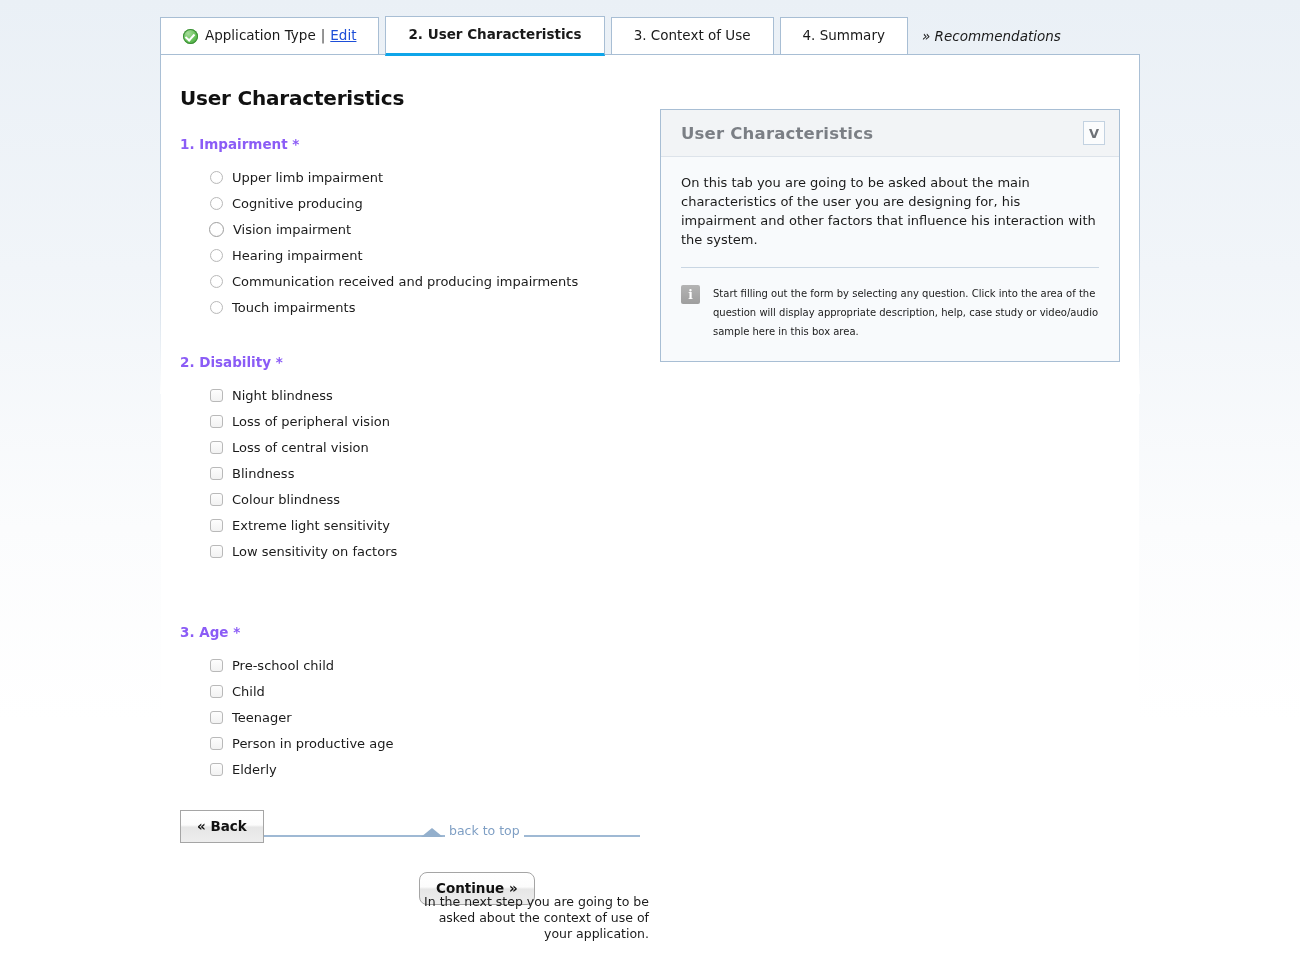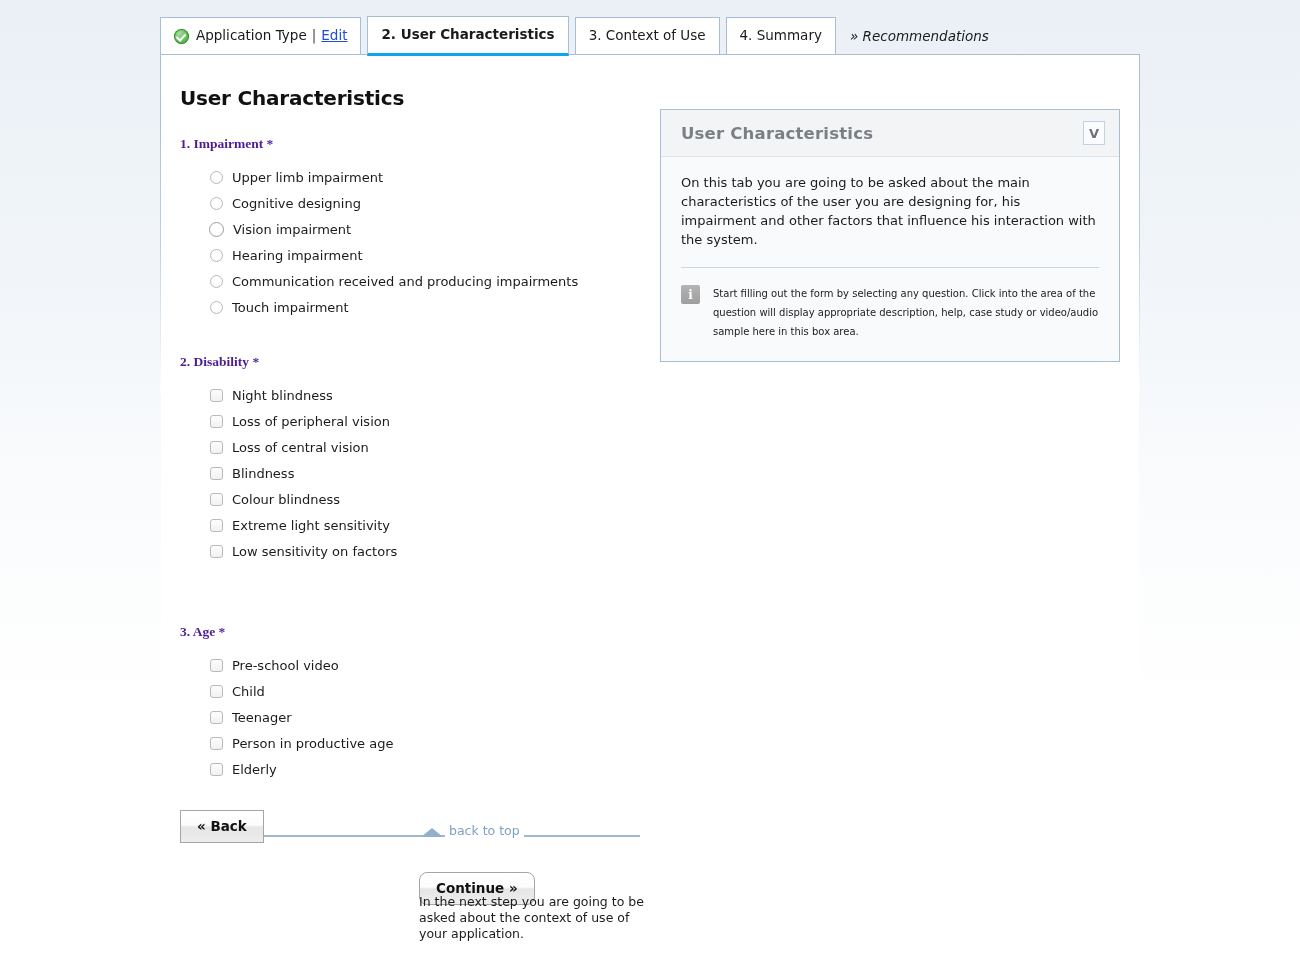--- a/index.html
+++ b/index.html
@@ -25,21 +25,21 @@
     display: flex;
     align-items: flex-end;
     height: 40px;
     z-index: 5;
   }
   .tab {
     position: relative;
     height: 38px;
     display: flex;
     align-items: center;
-    padding: 0 13px;
+    padding: 0 22px;
     border: 1px solid #a8bed4;
     background: #ffffff;
     font-size: 13.5px;
     color: #1a1a1a;
     margin-right: 6px;
     white-space: nowrap;
     line-height: 1;
   }
   .tab.active {
     font-weight: bold;
@@ -118,23 +118,22 @@
     left: 180px; top: 32px;
     font-size: 20px;
     font-weight: bold;
     color: #111;
     letter-spacing: -0.2px;
   }
   .q-block { position: absolute; left: 180px; }
   .q-title {
     font-size: 13.5px;
     font-weight: bold;
-    color: #4c1d95;
+    color: #8b5cf6;
     margin: 0 0 12px 0;
-    font-family: Liberation Serif, serif;
   }
   .opt-list { margin: 8px; padding: 0; list-style: none; }
   .opt {
     display: flex;
     align-items: center;
     height: 26px;
     padding-left: 22px;
   }
   .opt-label {
     font-size: 13px;
@@ -280,20 +279,21 @@
   .btn-back { left: 180px; top: 756px; }
   .btn-continue { left: 419px; top: 818px; border-radius: 8px; }
 
   .next-note {
     position: absolute;
     left: 419px; top: 840px;
     width: 230px;
     font-size: 12.5px;
     line-height: 16px;
     color: #1b1b1b;
+    text-align: right;
   }
 </style>
 </head>
 <body>
 
 <div class="page">
 
   <div class="content-bleed"></div>
   <div class="content-panel"></div>
 
@@ -327,37 +327,37 @@
 
     <div class="q-block" style="top:82px;">
       <div class="q-title">1. Impairment *</div>
       <ul class="opt-list">
         <li class="opt">
           <span class="radio"></span>
           <span class="opt-label">Upper limb impairment</span>
         </li>
         <li class="opt">
           <span class="radio"></span>
-          <span class="opt-label">Cognitive designing</span>
+          <span class="opt-label">Cognitive producing</span>
         </li>
         <li class="opt">
           <span class="radio focused"></span>
           <span class="opt-label">Vision impairment</span>
         </li>
         <li class="opt">
           <span class="radio"></span>
           <span class="opt-label">Hearing impairment</span>
         </li>
         <li class="opt">
           <span class="radio"></span>
           <span class="opt-label">Communication received and producing impairments</span>
         </li>
         <li class="opt">
           <span class="radio"></span>
-          <span class="opt-label">Touch impairment</span>
+          <span class="opt-label">Touch impairments</span>
         </li>
       </ul>
     </div>
 
     <div class="q-block" style="top:300px;">
       <div class="q-title">2. Disability *</div>
       <ul class="opt-list">
         <li class="opt">
           <span class="checkbox"></span>
           <span class="opt-label">Night blindness</span>
@@ -387,21 +387,21 @@
           <span class="opt-label">Low sensitivity on factors</span>
         </li>
       </ul>
     </div>
 
     <div class="q-block" style="top:570px;">
       <div class="q-title">3. Age *</div>
       <ul class="opt-list">
         <li class="opt">
           <span class="checkbox"></span>
-          <span class="opt-label">Pre-school video</span>
+          <span class="opt-label">Pre-school child</span>
         </li>
         <li class="opt">
           <span class="checkbox"></span>
           <span class="opt-label">Child</span>
         </li>
         <li class="opt">
           <span class="checkbox"></span>
           <span class="opt-label">Teenager</span>
         </li>
         <li class="opt">

